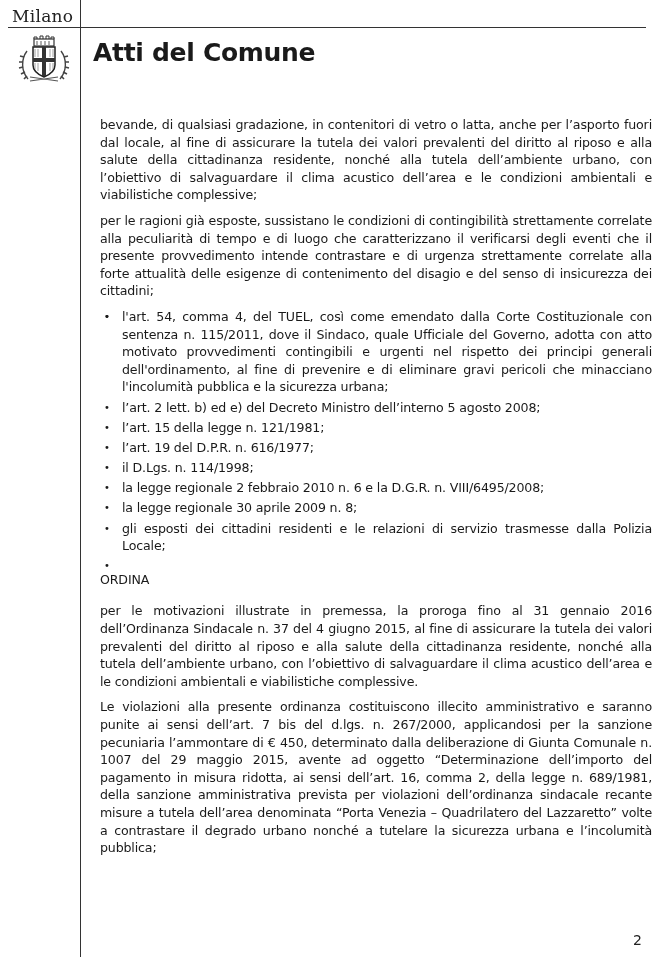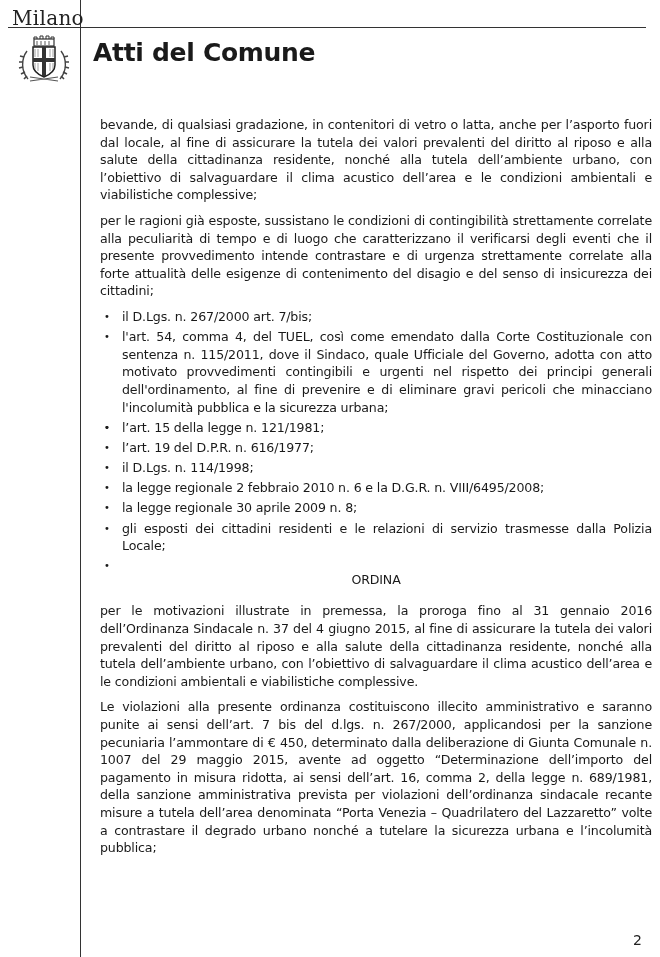--- a/index.html
+++ b/index.html
@@ -29,21 +29,21 @@
       top: 27px;
       width: 638px;
       height: 1px;
       background: #333;
     }
     .city {
       position: absolute;
       left: 12px;
       top: 6px;
       font-family: "DejaVu Serif", serif;
-      font-size: 20px;
+      font-size: 17px;
       letter-spacing: 0.3px;
       color: #222;
     }
     .emblem {
       position: absolute;
       left: 18px;
       top: 35px;
       width: 52px;
       height: 52px;
     }
@@ -86,21 +86,20 @@
       margin-bottom: 2.6px;
       text-align: justify;
     }
     .content li .bullet {
       position: absolute;
       left: 4px;
       top: 0;
       font-size: 10px;
     }
     .heading-ordina {
-      text-align: center;
       margin: 16px 0 14px 0;
     }
     .page-number {
       position: absolute;
       left: 633px;
       top: 932px;
       font-size: 14px;
       color: #222;
     }
   </style>
@@ -136,23 +135,23 @@
 </div>
 
 <div class="title">Atti del Comune</div>
 
 <div class="content">
   <p>bevande, di qualsiasi gradazione, in contenitori di vetro o latta, anche per l’asporto fuori dal locale, al fine di assicurare la tutela dei valori prevalenti del diritto al riposo e alla salute della cittadinanza residente, nonché alla tutela dell’ambiente urbano, con l’obiettivo di salvaguardare il clima acustico dell’area e le condizioni ambientali e viabilistiche complessive;</p>
 
   <p>per le ragioni già esposte, sussistano le condizioni di contingibilità strettamente correlate alla peculiarità di tempo e di luogo che caratterizzano il verificarsi degli eventi che il presente provvedimento intende contrastare e di urgenza strettamente correlate alla forte attualità delle esigenze di contenimento del disagio e del senso di insicurezza dei cittadini;</p>
 
   <ul>
-    <li><span class="bullet">•</span><span>il D.Lgs. n. 267/2000 art. 7/bis;</span></li>
+    <li><span class="bullet">•</span></li>
     <li><span class="bullet">•</span><span>l'art. 54, comma 4, del TUEL, così come emendato dalla Corte Costituzionale con sentenza n. 115/2011, dove il Sindaco, quale Ufficiale del Governo, adotta con atto motivato provvedimenti contingibili e urgenti nel rispetto dei principi generali dell'ordinamento, al fine di prevenire e di eliminare gravi pericoli che minacciano l'incolumità pubblica e la sicurezza urbana;</span></li>
-    <li><span class="bullet">•</span></li>
+    <li><span class="bullet">•</span><span>l’art. 2 lett. b) ed e) del Decreto Ministro dell’interno 5 agosto 2008;</span></li>
     <li><span class="bullet">•</span><span>l’art. 15 della legge n. 121/1981;</span></li>
     <li><span class="bullet">•</span><span>l’art. 19 del D.P.R. n. 616/1977;</span></li>
     <li><span class="bullet">•</span><span>il D.Lgs. n. 114/1998;</span></li>
     <li><span class="bullet">•</span><span>la legge regionale 2 febbraio 2010 n. 6 e la D.G.R. n. VIII/6495/2008;</span></li>
     <li><span class="bullet">•</span><span>la legge regionale 30 aprile 2009 n. 8;</span></li>
     <li><span class="bullet">•</span><span>gli esposti dei cittadini residenti e le relazioni di servizio trasmesse dalla Polizia Locale;</span></li>
     <li><span class="bullet">•</span></li>
   </ul>
 
   <div class="heading-ordina">ORDINA</div>

